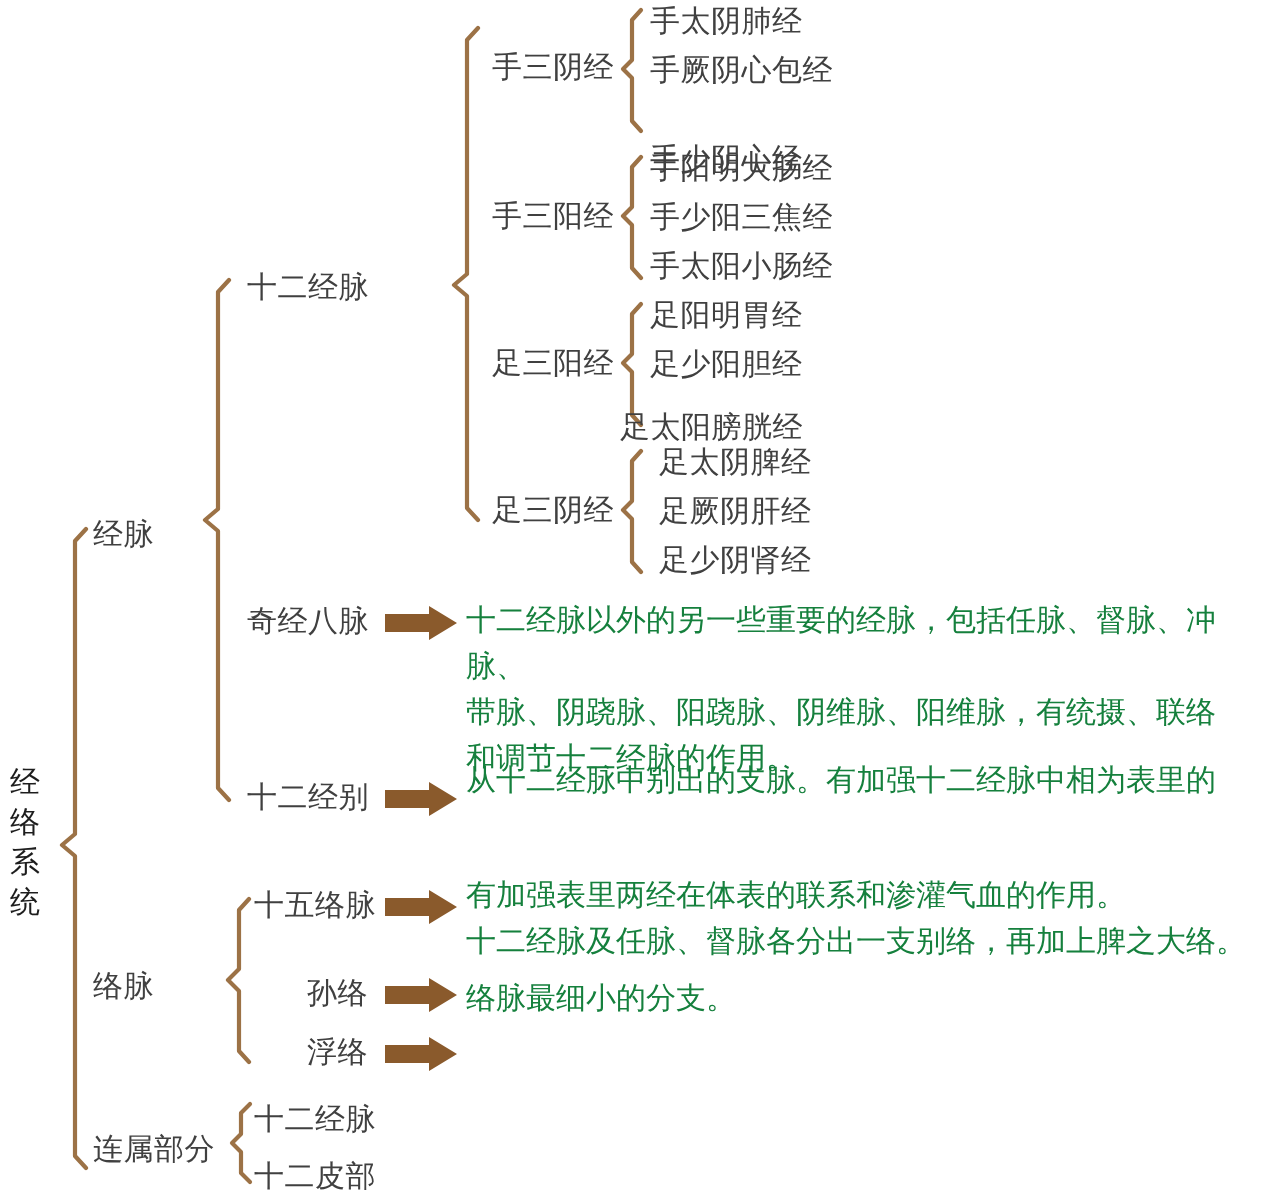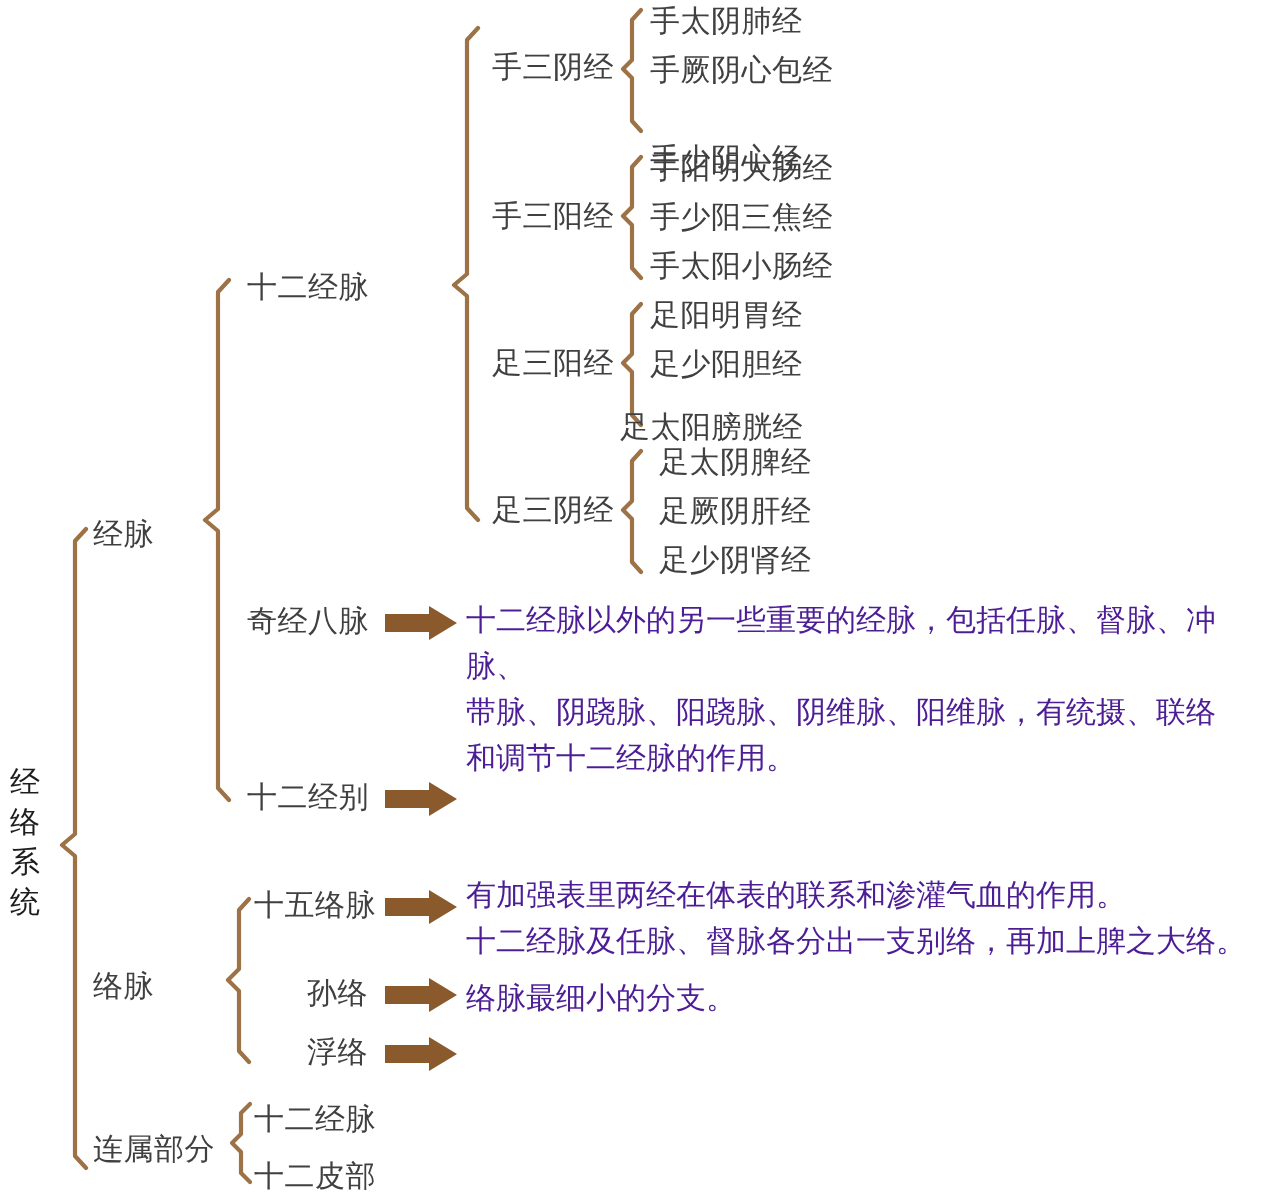--- a/index.html
+++ b/index.html
@@ -2,21 +2,21 @@
 <html><head>
 <meta charset="utf-8">
 <style>
   html,body{margin:0;padding:0;background:#ffffff;}
   body{font-family:"Liberation Sans","DejaVu Sans",sans-serif;color:#1a1a1a;}
   #stage{position:relative;width:1268px;height:1197px;background:#fff;overflow:hidden;}
   .lbl{position:absolute;white-space:nowrap;font-size:30px;line-height:1;color:#404040;letter-spacing:.5px;text-align:center;}
   .lbl.l2{font-size:30px;}
   .lbl.l3{font-size:30px;}
   .lbl.leaf{font-size:30px;}
-  .desc{position:absolute;font-size:30px;line-height:46px;color:#4c1d95;letter-spacing:0px;}
+  .desc{position:absolute;font-size:30px;line-height:46px;color:#15803d;letter-spacing:0px;}
   .vroot{position:absolute;font-size:30px;line-height:40px;width:40px;text-align:center;color:#1d1d1d;}
   svg.braces{position:absolute;left:0;top:0;width:1268px;height:1197px;pointer-events:none;}
   .arrow{position:absolute;}
 </style>
 </head>
 <body>
 
 <div id="stage">
 
   <svg class="braces" viewBox="0 0 1268 1197">
@@ -64,20 +64,21 @@
     <div>和调节十二经脉的作用。</div>
   </div>
 
   <div class="lbl l2" style="left:247px;top:782px;">十二经别</div>
   <div class="arrow" style="left:385px;top:782px;">
     <svg width="72" height="34" viewBox="0 0 72 34">
       <polygon points="0,8 44,8 44,0 72,17 44,34 44,26 0,26" fill="#8a5a2c"></polygon>
     </svg>
   </div>
   <div class="desc" style="left:466px;top:757px;width:800px;">
+    <div>从十二经脉中别出的支脉。有加强十二经脉中相为表里的</div>
   </div>
 
   <div class="lbl l3" style="left:492px;top:54px;font-family:Liberation Mono, monospace;">手三阴经</div>
   <div class="lbl l3" style="left:492px;top:201px;">手三阳经</div>
   <div class="lbl l3" style="left:492px;top:348px;">足三阳经</div>
   <div class="lbl l3" style="left:492px;top:495px;">足三阴经</div>
 
   <div class="lbl leaf" style="left:650px;top:6px;">手太阴肺经</div>
   <div class="lbl leaf" style="left:650px;top:55px;">手厥阴心包经</div>
   <div class="lbl leaf" style="left:650px;top:104px;margin-top:40px;">手少阴心经</div>

